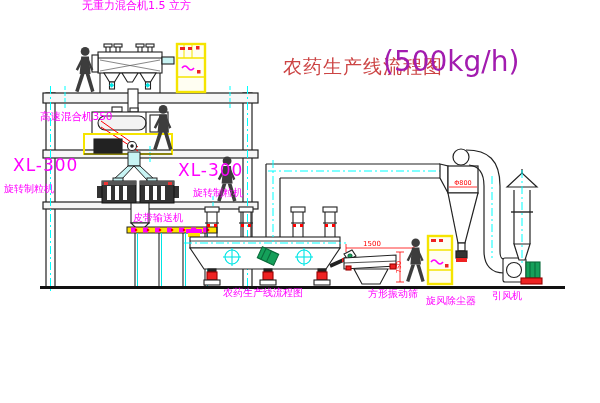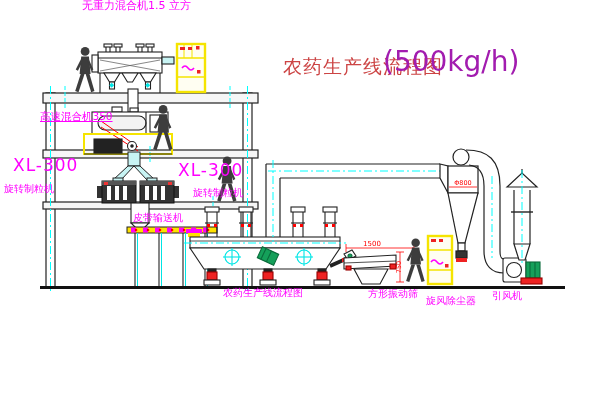--- a/index.html
+++ b/index.html
@@ -310,21 +310,21 @@
   <use href="#person" transform="translate(73,46.5) scale(1.1)"></use>
   <use href="#person" transform="translate(151,104.5) scale(1.1)"></use>
   <use href="#person" transform="translate(215,156) scale(1.1)"></use>
   <use href="#person" transform="translate(404,238) scale(1.06)"></use>
 </svg>
 
 <div class="title-main">农药生产线流程图</div>
 <div class="title-cap">(500kg/h)</div>
 
 <div class="lbl" style="left:82px;top:0;font-size:11px;">无重力混合机1.5 立方</div>
-<div class="lbl" style="left:40px;top:111px;font-size:10.5px;text-decoration:underline;">高速混合机350</div>
+<div class="lbl" style="left:40px;top:111px;font-size:10.5px;">高速混合机350</div>
 
 <div class="lbl xl" style="left:13px;top:157px;">XL-300</div>
 <div class="lbl small" style="left:4px;top:184px;">旋转制粒机</div>
 
 <div class="lbl xl" style="left:178px;top:162px;">XL-300</div>
 <div class="lbl small" style="left:193px;top:188px;">旋转制粒机</div>
 
 <div class="lbl small" style="left:133px;top:213px;text-align:center;">皮带输送机</div>
 
 <div class="lbl small" style="left:223px;top:288px;">农药生产线流程图</div>

